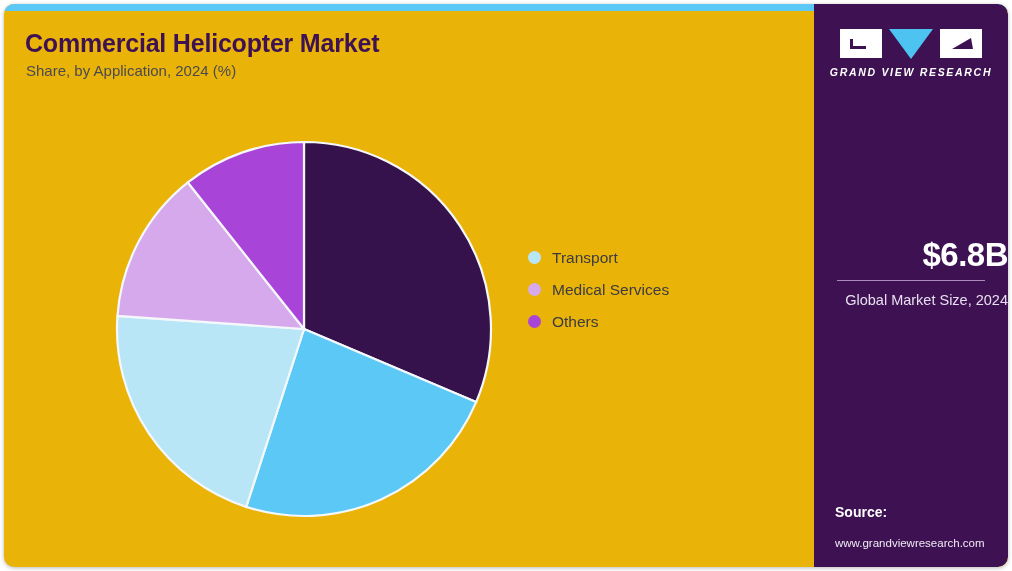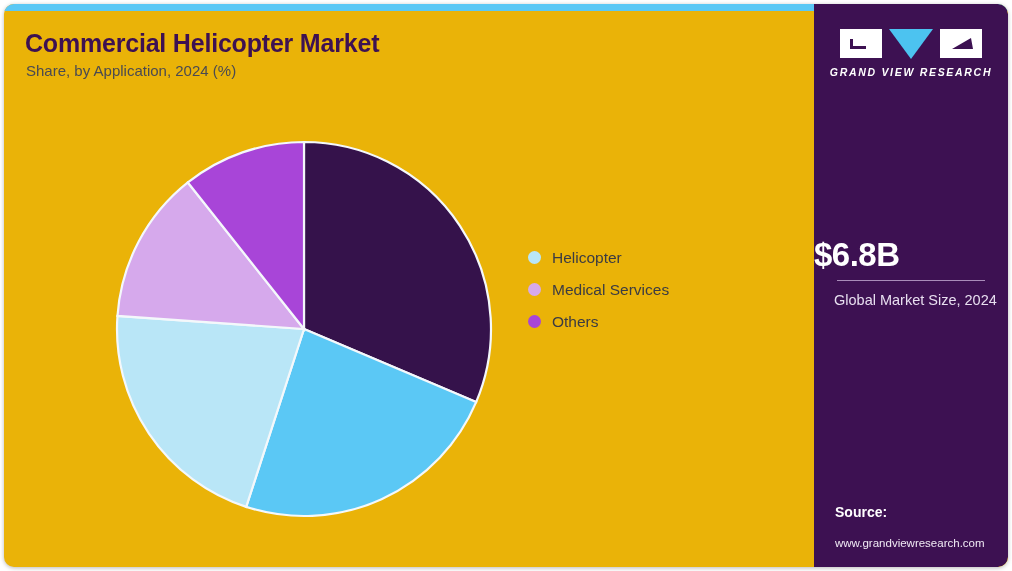--- a/index.html
+++ b/index.html
@@ -142,21 +142,21 @@
     letter-spacing: 1.7px;
     color: #ffffff;
   }
 
   
   #market-block {
     position: absolute;
     left: 0;
     top: 232px;
     width: 194px;
-    text-align: left;
+    text-align: right;
   }
   #market-value {
     font-size: 33px;
     font-weight: bold;
     color: #ffffff;
     letter-spacing: -0.5px;
   }
   #market-divider {
     width: 148px;
     height: 1px;
@@ -209,21 +209,21 @@
             <path d="M 194 194 L 136.21 371.85 A 187 187 0 0 1 7.46 180.96 Z" fill="#b9e6f7" stroke="#f4f8fb" stroke-width="2.2"></path>
             <path d="M 194 194 L 7.46 180.96 A 187 187 0 0 1 77.85 47.45 Z" fill="#d6a9ec" stroke="#f4f8fb" stroke-width="2.2"></path>
             <path d="M 194 194 L 77.85 47.45 A 187 187 0 0 1 194.00 7.00 Z" fill="#a845d8" stroke="#f4f8fb" stroke-width="2.2"></path>
           </g>
       </svg>
     </div>
 
     <div id="legend">
         <div class="legend-item">
           <span class="legend-swatch" style="background: rgb(185, 230, 247);"></span>
-          <span class="legend-label">Helicopter</span>
+          <span class="legend-label">Transport</span>
         </div>
         <div class="legend-item">
           <span class="legend-swatch" style="background: rgb(214, 169, 236);"></span>
           <span class="legend-label">Medical Services</span>
         </div>
         <div class="legend-item">
           <span class="legend-swatch" style="background: rgb(168, 69, 216);"></span>
           <span class="legend-label">Others</span>
         </div>
       </div>

